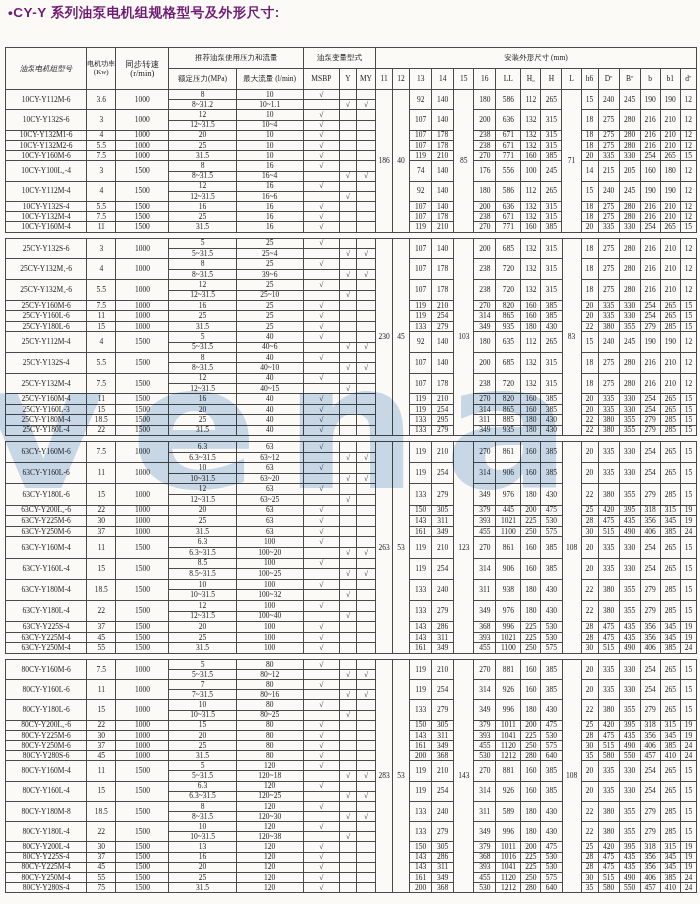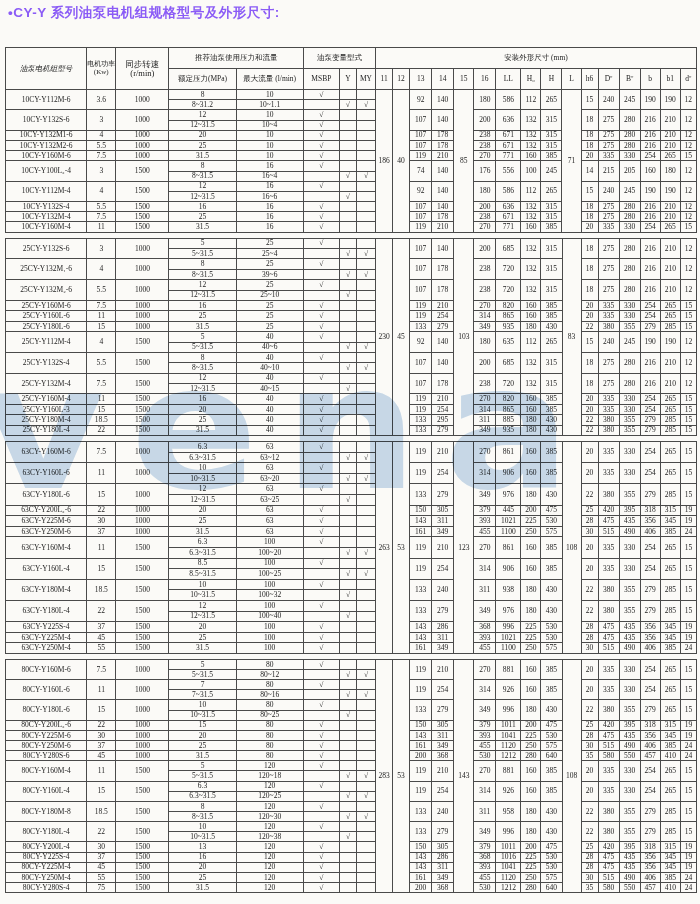--- a/index.html
+++ b/index.html
@@ -1,19 +1,19 @@
 <!DOCTYPE html>
 <html><head>
 <meta charset="utf-8">
 <style>
   html,body{margin:0;padding:0;background:#e8e6e2;}
   .page{position:relative;width:700px;height:904px;background:#fbfaf7;overflow:hidden;
         font-family:"Liberation Serif","DejaVu Serif",serif;color:#1c1c1c;}
   .title{position:absolute;top:4px;left:8px;font-family:"Liberation Sans","DejaVu Sans",sans-serif;
-         font-weight:bold;font-size:13.5px;color:#8b5cf6;letter-spacing:.5px;}
+         font-weight:bold;font-size:13.5px;color:#701a75;letter-spacing:.5px;}
   .tables{position:absolute;top:47px;left:5px;width:692px;}
   table.spec{border-collapse:collapse;table-layout:fixed;width:692px;margin:0 0 5px 0;
              border:1.5px solid #2e2e2e;}
   table.spec td, table.spec th{border:1px solid #4a4a4a;text-align:center;vertical-align:middle;
              padding:0;font-size:7.5px;line-height:1.05;font-weight:normal;overflow:hidden;
              white-space:nowrap;}
   th.wrap{white-space:pre-line;}
   th.h1{font-size:10px;white-space:normal;}
   th.h1.model-h{padding:0 6px;font-style:italic;}
   th.h1.power-h{font-size:7px;white-space:pre-line;}
@@ -1357,21 +1357,21 @@
             <td rowspan="2">18.5</td>
             <td rowspan="2">1500</td>
             <td>8</td>
             <td>120</td>
             <td class="check">√</td>
             <td class="check"></td>
             <td class="check"></td>
             <td rowspan="2">133</td>
             <td rowspan="2">240</td>
             <td rowspan="2">311</td>
-            <td rowspan="2">958</td>
+            <td rowspan="2">589</td>
             <td rowspan="2">180</td>
             <td rowspan="2">430</td>
             <td rowspan="2">22</td>
             <td rowspan="2">380</td>
             <td rowspan="2">355</td>
             <td rowspan="2">279</td>
             <td rowspan="2">285</td>
             <td rowspan="2">15</td>
           </tr>
           <tr>

